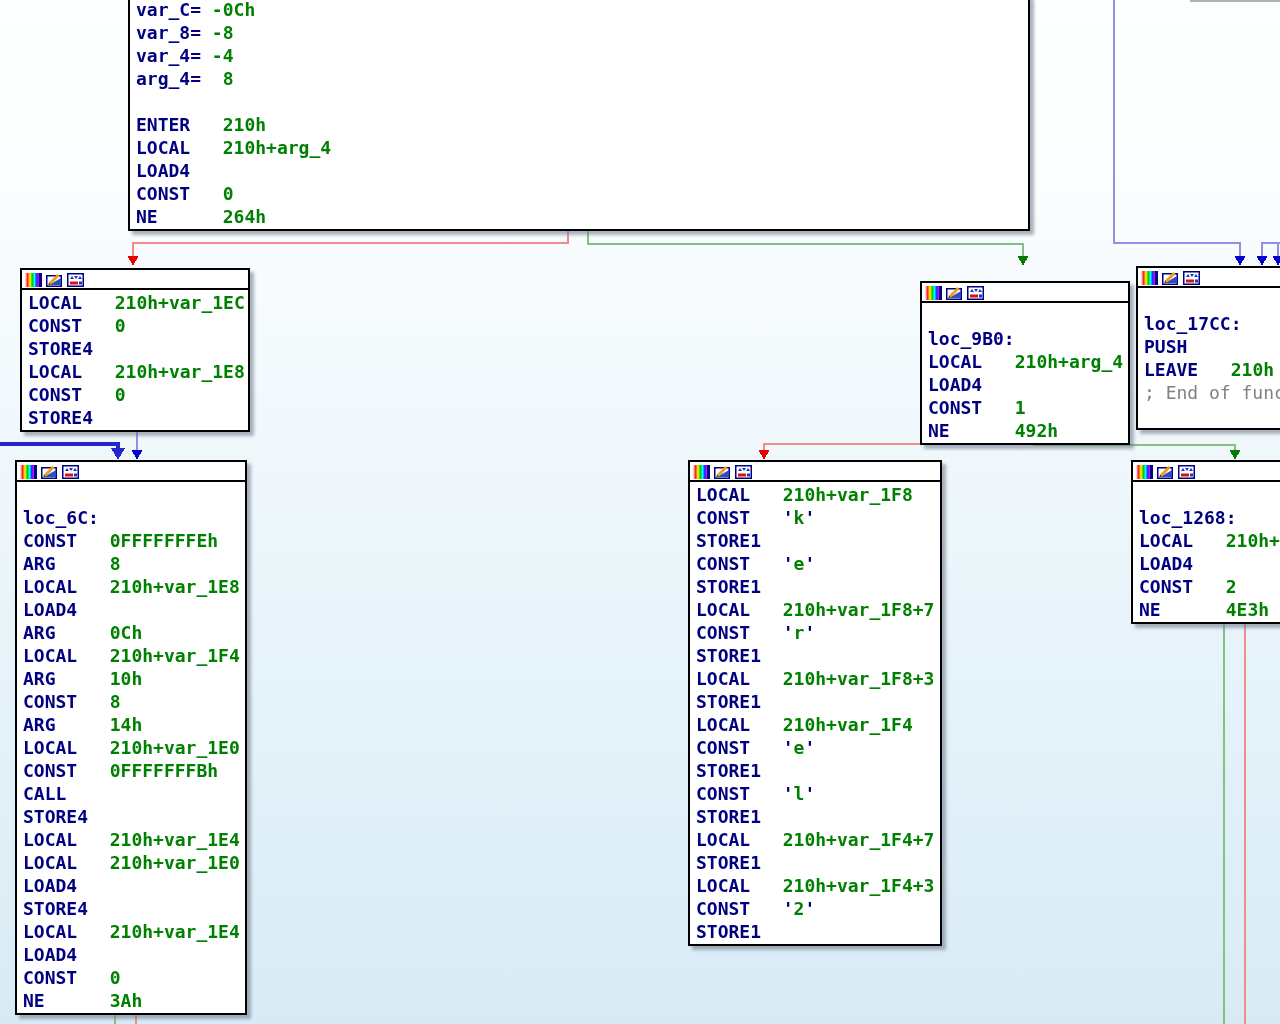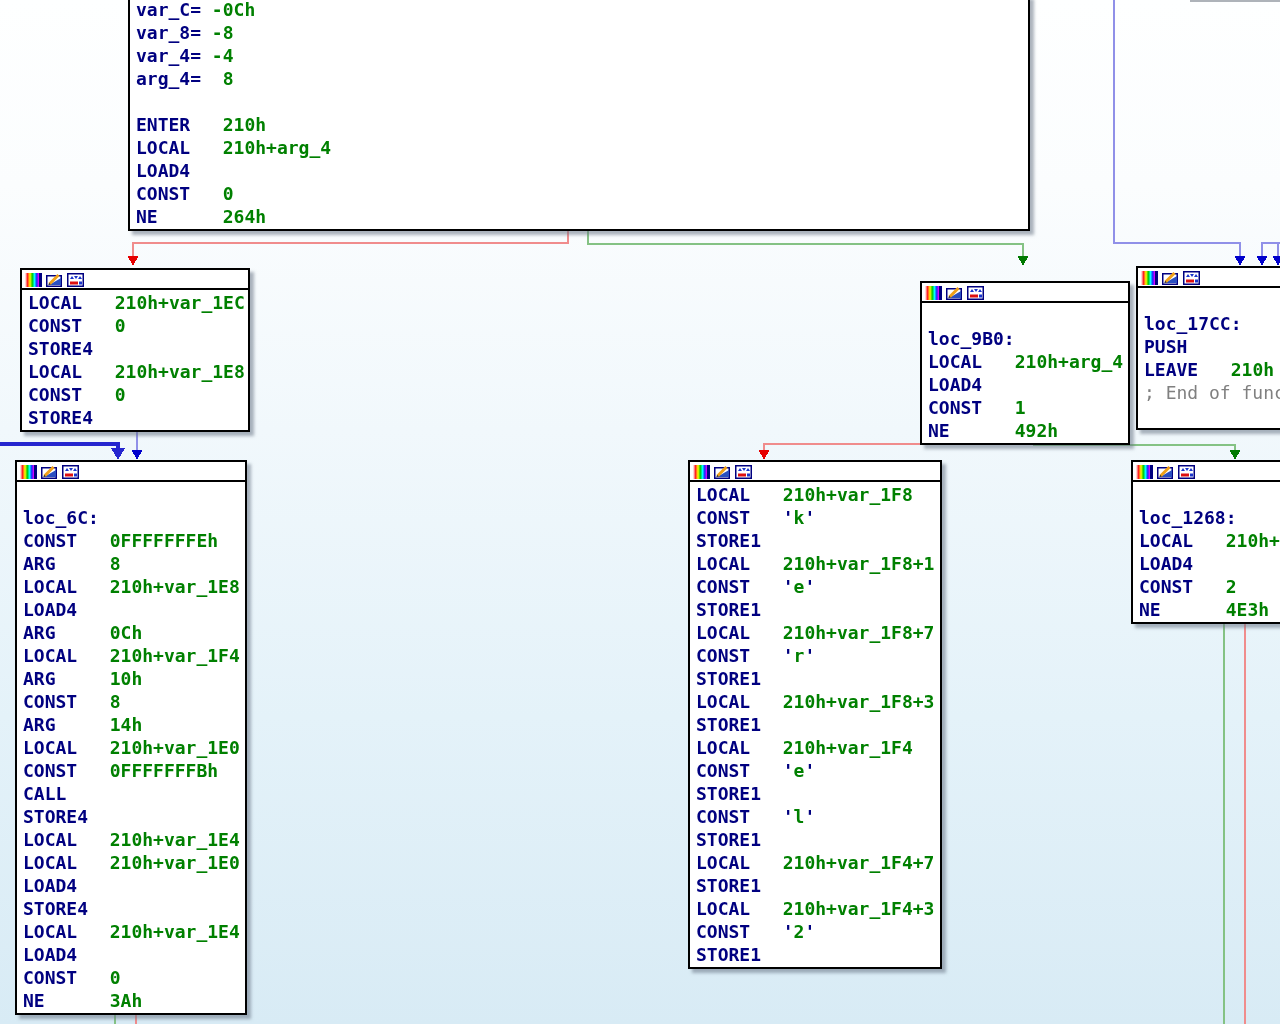--- a/index.html
+++ b/index.html
@@ -308,21 +308,20 @@
             <polygon points="7,3 11,3 9,6" fill="#1a35cc"></polygon>
             <polygon points="11,6 15,6 13,3" fill="#1a35cc"></polygon>
             <rect x="3" y="8.5" width="8" height="3" fill="#dd1010"></rect>
             <rect x="12" y="8.5" width="3" height="3" fill="#1a35cc"></rect>
           </svg></span>
       </div>
       <div class="lines">
         <div class="ln"><span class="seg-m">LOCAL   </span><span class="seg-o">210h+var_1F8</span></div>
         <div class="ln"><span class="seg-m">CONST   </span><span class="seg-m">'</span><span class="seg-o">k</span><span class="seg-m">'</span></div>
         <div class="ln"><span class="seg-m">STORE1</span></div>
-        <div class="ln"><span class="seg-m">LOCAL   </span><span class="seg-o">210h+var_1F8+1</span></div>
         <div class="ln"><span class="seg-m">CONST   </span><span class="seg-m">'</span><span class="seg-o">e</span><span class="seg-m">'</span></div>
         <div class="ln"><span class="seg-m">STORE1</span></div>
         <div class="ln"><span class="seg-m">LOCAL   </span><span class="seg-o">210h+var_1F8+7</span></div>
         <div class="ln"><span class="seg-m">CONST   </span><span class="seg-m">'</span><span class="seg-o">r</span><span class="seg-m">'</span></div>
         <div class="ln"><span class="seg-m">STORE1</span></div>
         <div class="ln"><span class="seg-m">LOCAL   </span><span class="seg-o">210h+var_1F8+3</span></div>
         <div class="ln"><span class="seg-m">STORE1</span></div>
         <div class="ln"><span class="seg-m">LOCAL   </span><span class="seg-o">210h+var_1F4</span></div>
         <div class="ln"><span class="seg-m">CONST   </span><span class="seg-m">'</span><span class="seg-o">e</span><span class="seg-m">'</span></div>
         <div class="ln"><span class="seg-m">STORE1</span></div>

